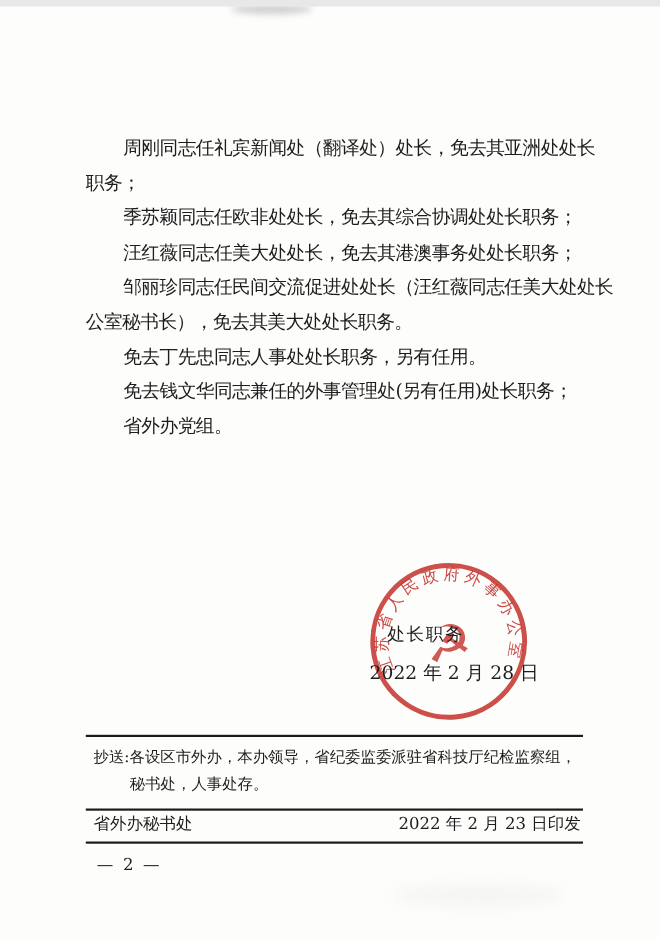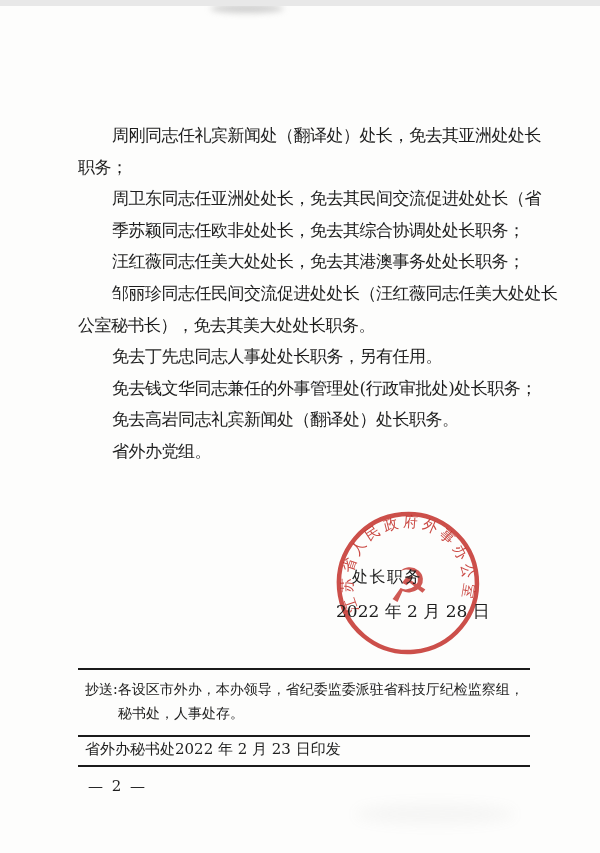--- a/index.html
+++ b/index.html
@@ -34,44 +34,42 @@
 
   .rule{position:absolute;left:78px;width:452px;height:2px;background:#1b1b1b;}
   .rule1{top:662px;}
   .rule2{top:729px;}
   .rule3{top:759px;}
 
   .cc{position:absolute;left:85px;top:672px;width:450px;font-size:14px;line-height:23.5px;}
   .cc div{white-space:nowrap;}
   .cc2{padding-left:33px;}
 
-  .issuer-row{position:absolute;left:85px;top:734px;width:443px;display:flex;justify-content:flex-start;font-size:15px;}
+  .issuer-row{position:absolute;left:85px;top:734px;width:443px;display:flex;justify-content:space-between;font-size:15px;}
   .issuer-row span{white-space:nowrap;}
 
   .pageno{position:absolute;left:88px;top:771px;font-size:15px;letter-spacing:2px;}
 </style>
 </head>
 <body>
 
 <div class="page">
 
   <div class="scan-smudge-top"></div>
   <div class="scan-smudge-bottom"></div>
 
   <div class="doc-body">
     <div class="bline ind">周刚同志任礼宾新闻处（翻译处）处长，免去其亚洲处处长</div>
     <div class="bline">职务；</div>
-    <div class="bline ind">周卫东同志任亚洲处处长，免去其民间交流促进处处长（省</div>
     <div class="bline ind">季苏颖同志任欧非处处长，免去其综合协调处处长职务；</div>
     <div class="bline ind">汪红薇同志任美大处处长，免去其港澳事务处处长职务；</div>
     <div class="bline ind">邹丽珍同志任民间交流促进处处长（汪红薇同志任美大处处长</div>
     <div class="bline">公室秘书长），免去其美大处处长职务。</div>
     <div class="bline ind">免去丁先忠同志人事处处长职务，另有任用。</div>
-    <div class="bline ind">免去钱文华同志兼任的外事管理处(行政审批处)处长职务；</div>
-    <div class="bline ind">免去高岩同志礼宾新闻处（翻译处）处长职务。</div>
+    <div class="bline ind">免去钱文华同志兼任的外事管理处(另有任用)处长职务；</div>
     <div class="bline ind">省外办党组。</div>
   </div>
 
   <div class="seal-wrap">
     <svg width="156" height="152" viewBox="0 0 156 152">
       <circle cx="78" cy="75" r="69" fill="none" stroke="#c3302a" stroke-width="4.5" opacity="0.85"></circle>
       <path id="sealArc" d="M 25.4 94.1 A 56 56 0 1 1 130.6 94.1" fill="none"></path>
       <text class="seal-arc">
         <textPath href="#sealArc" startOffset="50%" text-anchor="middle">中共江苏省人民政府外事办公室党组</textPath>
       </text>

